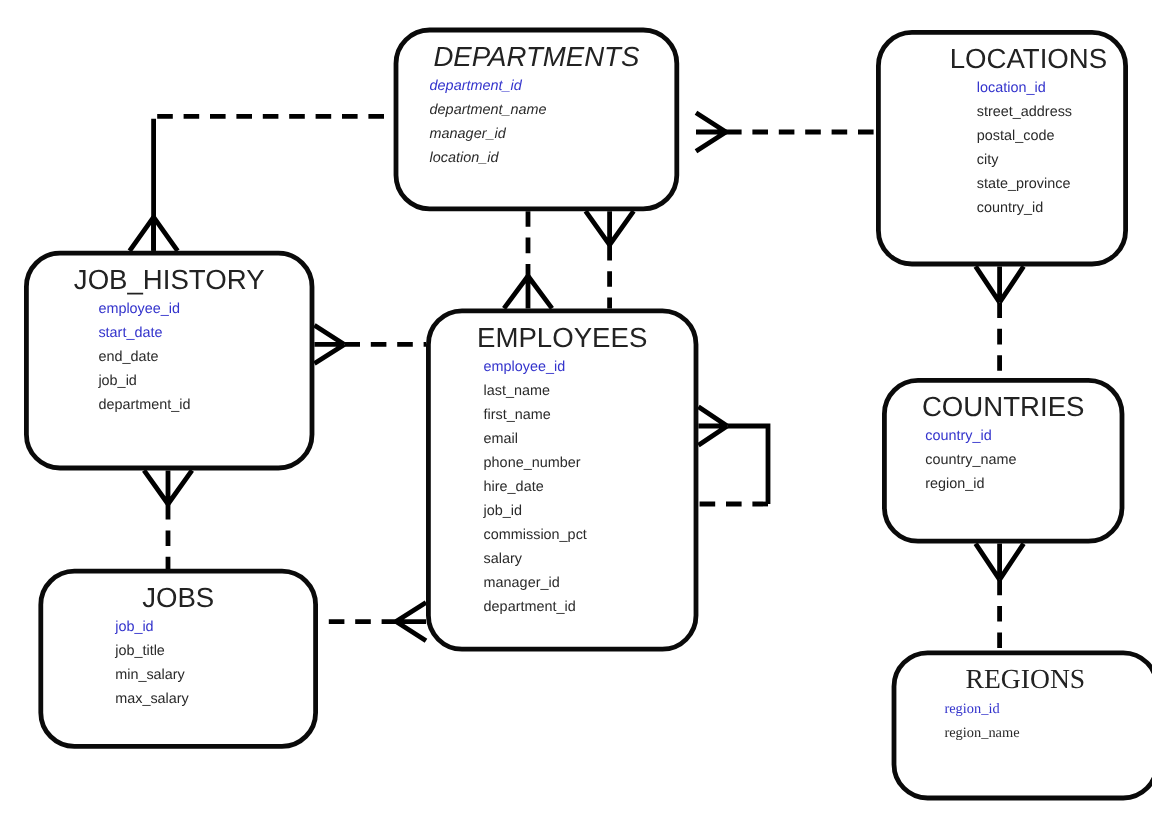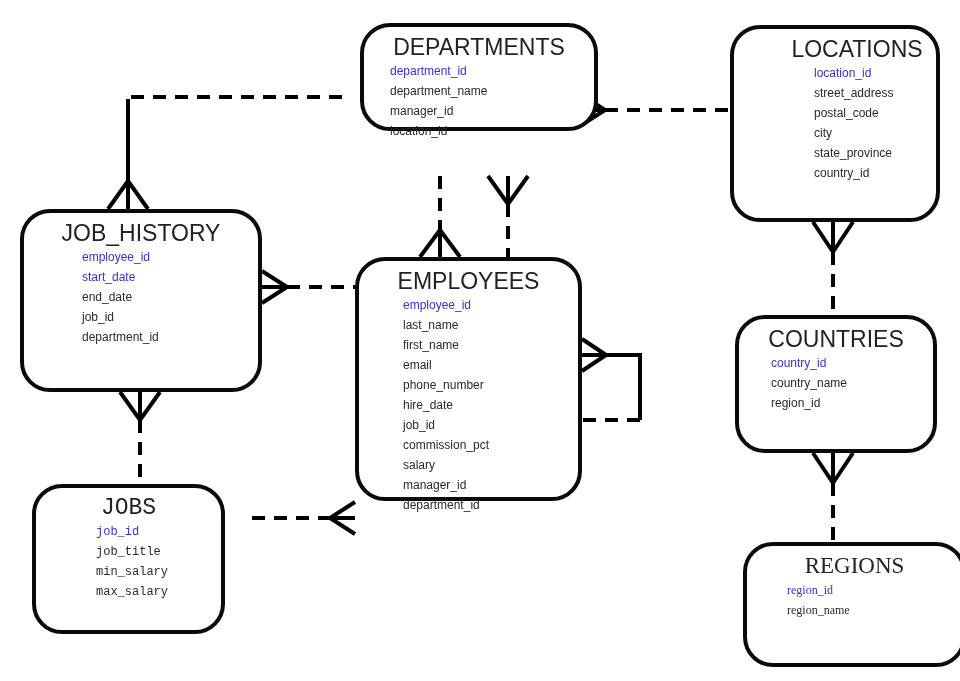--- a/index.html
+++ b/index.html
@@ -54,31 +54,31 @@
   .fields {
     font-size: 12px;
     line-height: 20px;
     padding-top: 1px;
     white-space: nowrap;
   }
   .field { color: #2a2a2a; }
   .field.pk { color: #3333cc; }
 
   
-  #ent-departments { left: 360px; top: 23px;  width: 238px; height: 108px; }
+  #ent-departments { left: 328px; top: 23px;  width: 238px; height: 153px; font-style: italic; }
   #ent-departments .fields { padding-left: 26px; }
   #ent-locations   { left: 730px; top: 25px;  width: 210px; height: 197px; padding-left: 44px; }
   #ent-locations   .fields { padding-left: 36px; }
   #ent-job-history { left: 20px;  top: 209px; width: 242px; height: 183px; }
   #ent-job-history .fields { padding-left: 58px; }
-  #ent-employees   { left: 355px; top: 257px; width: 227px; height: 244px; }
+  #ent-employees   { left: 355px; top: 257px; width: 227px; height: 286px; }
   #ent-employees   .fields { padding-left: 44px; }
   #ent-countries   { left: 735px; top: 315px; width: 202px; height: 138px; }
   #ent-countries   .fields { padding-left: 32px; }
-  #ent-jobs        { left: 32px;  top: 484px; width: 193px; height: 150px; font-family: Liberation Mono, monospace; }
+  #ent-jobs        { left: 32px;  top: 474px; width: 233px; height: 150px; }
   #ent-jobs        .fields { padding-left: 60px; }
   #ent-regions     { left: 743px; top: 542px; width: 223px; height: 125px; font-family: Liberation Serif, serif; }
   #ent-regions     .fields { padding-left: 40px; }
 </style>
 </head>
 <body>
 
 <div id="stage">
 
   <svg class="connectors" viewBox="0 0 960 681">

